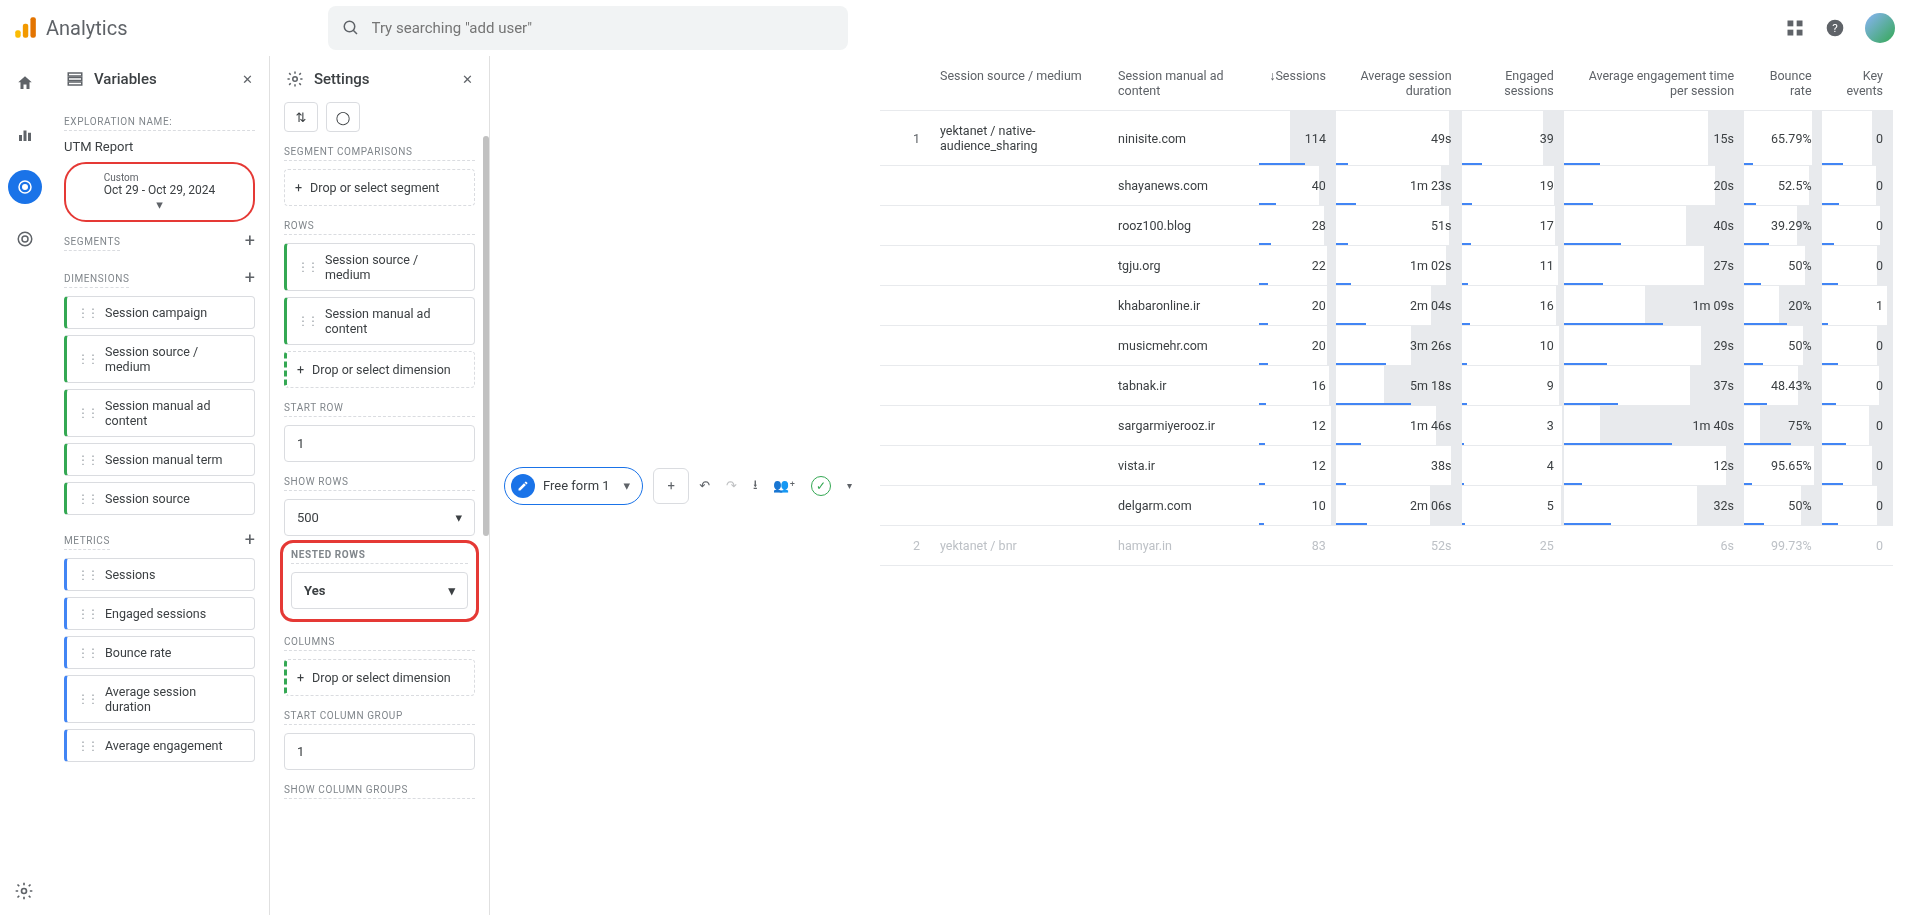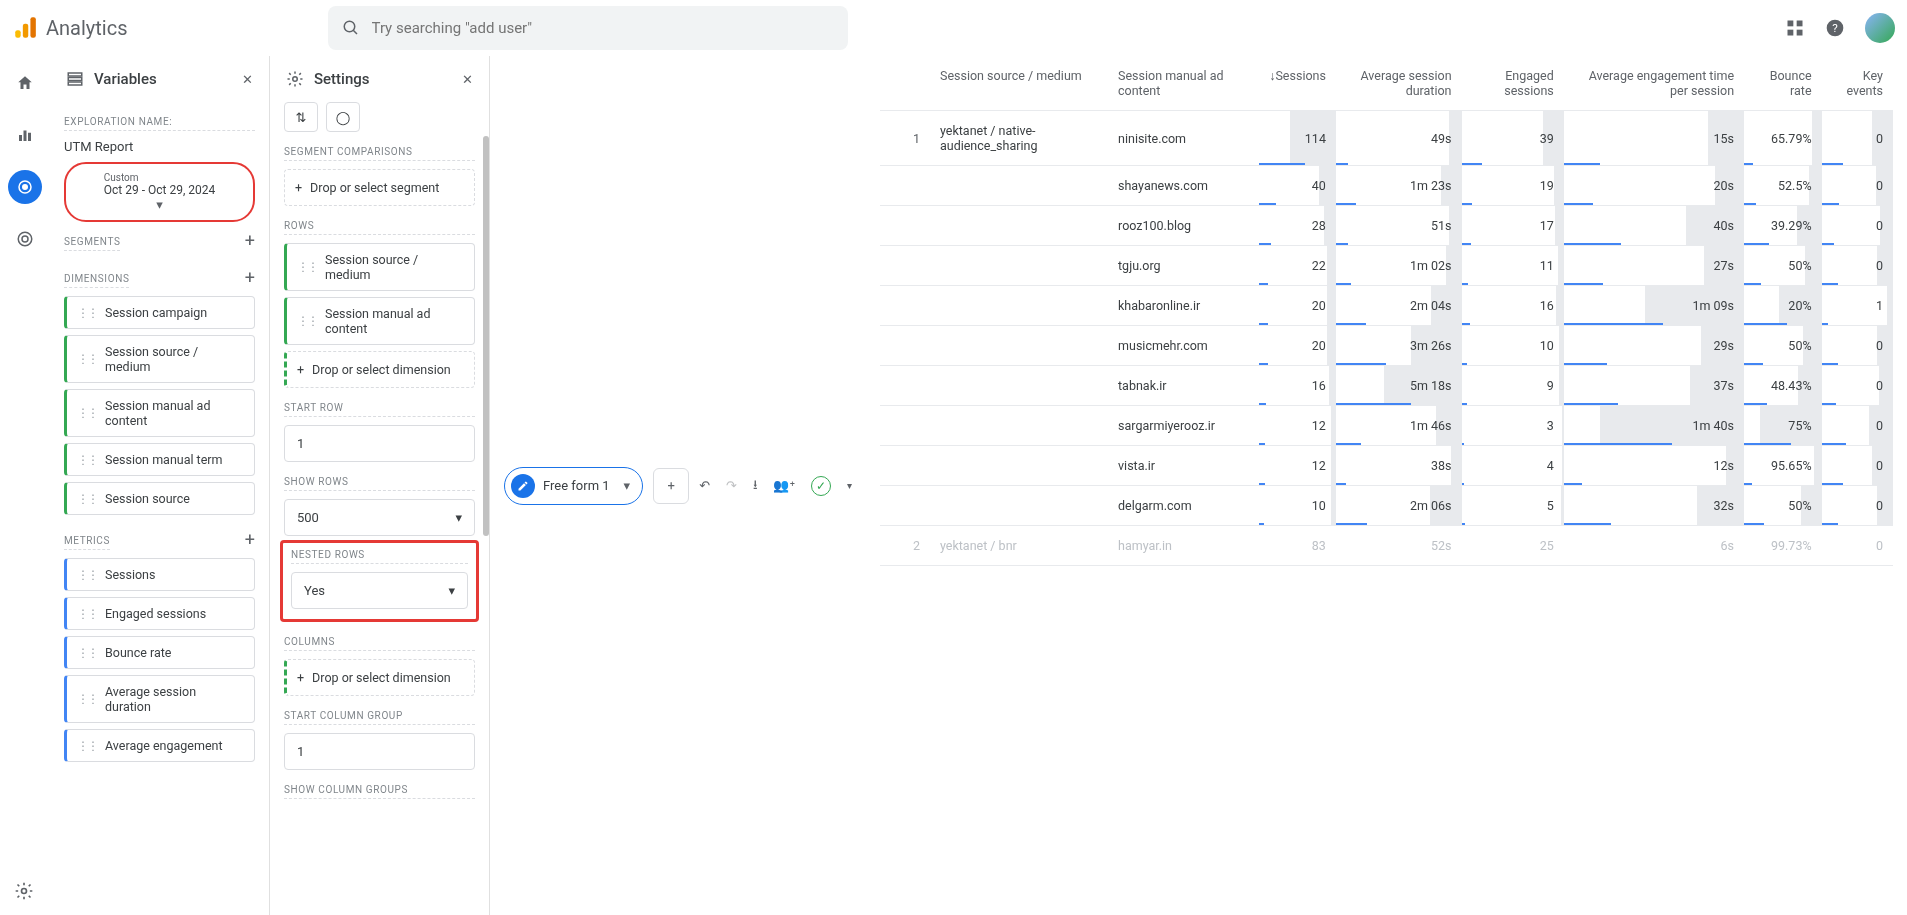--- a/index.html
+++ b/index.html
@@ -31,21 +31,21 @@
 .date-pill { border: 2px solid #e53935; border-radius: 22px; padding: 8px 14px; margin-top: 8px; display:flex; justify-content:space-between; align-items:center;flex-direction:column;}
 .date-pill .small { font-size:10px; color:#5f6368;}
 .date-pill .val { font-size:12px; color:#3c4043;}
 .chip { border:1px solid #dadce0; border-radius:4px; padding:8px 10px; display:flex; align-items:center; gap:8px; margin-bottom:6px; font-size:12.5px; border-left: 3px solid #34a853;}
 .chip.blue { border-left-color:#4285f4;}
 .drag-dots { color:#9aa0a6; font-size:12px; letter-spacing:-2px;}
 .drop-box { border:1px dashed #dadce0; border-radius:4px; padding:10px; display:flex; align-items:center; gap:8px; font-size:12.5px; color:#3c4043; margin-bottom:6px;}
 .drop-box.green { border-left: 3px dashed #34a853;}
 .select-box { border:1px solid #dadce0; border-radius:4px; padding:10px 12px; font-size:13px; display:flex; justify-content:space-between; align-items:center;}
 .input-box { border:1px solid #dadce0; border-radius:4px; padding:10px 12px; font-size:13px; width:100%;}
-.highlight-red { border: 3px solid #e53935; border-radius: 4px; padding: 6px 8px 10px; margin: 4px -4px;}
+.highlight-red { border: 3px solid #e53935; border-radius: 13px; padding: 6px 8px 10px; margin: 4px -4px; font-weight: bold;}
 .settings-scroll { position:absolute; right:0; top:80px; width:6px; height:400px; background:#c1c1c1; border-radius:3px;}
 .main { flex:1; display:flex; overflow:hidden;}
 .tab-row { display:flex; align-items:center; padding: 10px 14px; gap:10px;}
 .tab-pill { border:1px solid #1a73e8; border-radius:22px; padding: 6px 12px 6px 6px; display:flex; align-items:center; gap:8px;}
 .tab-pill .edit-circ { width:24px;height:24px;border-radius:50%;background:#1a73e8;display:flex;align-items:center;justify-content:center;color:#fff;}
 .tab-pill .caret { margin-left:6px; color:#5f6368;}
 .add-tab { width:36px;height:36px;border:1px solid #dadce0;border-radius:6px;display:flex;align-items:center;justify-content:center;color:#5f6368;}
 .main-actions { margin-left:auto; display:flex; gap:16px; align-items:center; color:#5f6368;}
 .green-check { width:20px;height:20px;border:1px solid #34a853;border-radius:50%;display:flex;align-items:center;justify-content:center;color:#34a853;font-size:12px;}
 .grid-wrap { flex:1; overflow:auto; padding: 0 14px;}

